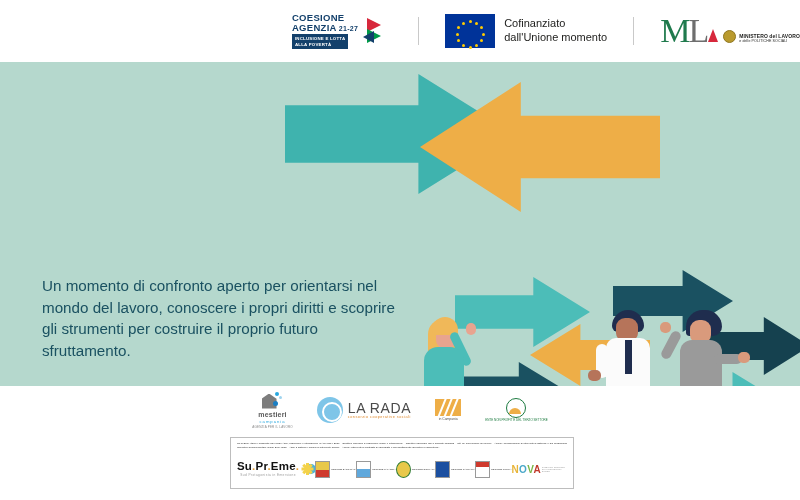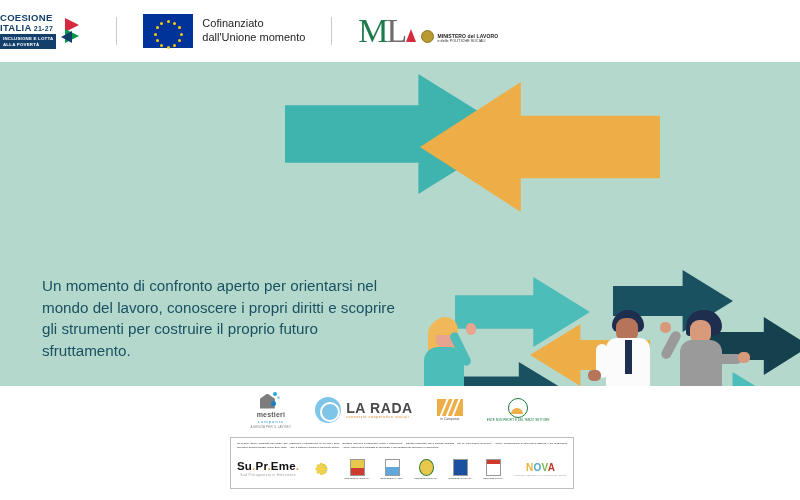--- a/index.html
+++ b/index.html
@@ -8,21 +8,21 @@
     background:#ffffff;
     font-family:"Liberation Sans", sans-serif;
     -webkit-font-smoothing:antialiased;
   }
   #poster{position:relative;width:800px;height:500px;background:#ffffff;}
 
   
   .header-bar{
     position:absolute;left:0;top:0;width:800px;height:62px;
     background:#ffffff;
-    display:flex;align-items:center;justify-content:flex-start;gap:0px;
+    display:flex;align-items:center;justify-content:flex-end;gap:0px;
   }
   .logo-block{display:flex;align-items:center;}
   .divider-v{width:1px;height:28px;background:#c9c9c9;margin:0 26px;}
 
   
   .coesione{display:flex;align-items:center;gap:4px;}
   .coesione-txt{display:flex;flex-direction:column;align-items:flex-start;line-height:1;}
   .coes-l1{font-size:9.5px;font-weight:bold;color:#13406b;letter-spacing:.3px;}
   .coes-l2{font-size:9.5px;font-weight:bold;color:#13406b;letter-spacing:.3px;display:flex;align-items:baseline;gap:2px;}
   .coes-l2 i{font-style:normal;font-size:7px;color:#13406b;}
@@ -134,21 +134,21 @@
   .mest-mark .d3{position:absolute;left:11px;top:9px;width:5px;height:5px;background:#1b7fc4;border-radius:50%;}
   .mest-n{font-size:7px;font-weight:bold;color:#5a5a5a;letter-spacing:.2px;}
   .mest-s{font-size:4.2px;color:#29a8df;letter-spacing:1px;}
   .mest-t{font-size:3px;color:#888;letter-spacing:.2px;}
 
   .rada{display:flex;align-items:center;gap:5px;}
   .rada-circ{width:26px;height:26px;border-radius:50%;background:#7ec5e8;position:relative;overflow:hidden;}
   .rada-circ::after{content:"";position:absolute;left:5px;top:5px;width:16px;height:16px;
     border:2px solid #ffffff;border-radius:50%;}
   .rada-txt{display:flex;flex-direction:column;line-height:1;}
-  .rada-n{font-size:14px;font-weight:bold;color:#4a4a4a;letter-spacing:.6px;}
+  .rada-n{font-size:14px;font-weight:normal;color:#4a4a4a;letter-spacing:.6px;}
   .rada-s{font-size:3.8px;color:#e08a2e;letter-spacing:.5px;margin-top:1px;}
 
   .mig{display:flex;flex-direction:column;align-items:center;gap:1px;}
   .mig-box{width:26px;height:17px;background:#eeae47;position:relative;overflow:hidden;}
   .mig-box i{position:absolute;top:-2px;width:2px;height:22px;background:#fff;transform:rotate(22deg);}
   .mig-s{font-size:3.4px;color:#555;}
 
   .ong{display:flex;flex-direction:column;align-items:center;gap:1px;}
   .ong-c{width:18px;height:18px;border-radius:50%;border:1.5px solid #1b7a3f;position:relative;background:#fff;}
   .ong-c::after{content:"";position:absolute;left:2px;bottom:3px;width:12px;height:6px;background:#eeae47;border-radius:6px 6px 0 0;}
@@ -170,21 +170,21 @@
   }
   .supreme{display:flex;flex-direction:column;align-items:center;line-height:1;}
   .supreme-n{font-size:11.5px;font-weight:bold;color:#111;letter-spacing:.2px;}
   .supreme-n em{font-style:normal;color:#e8a13a;}
   .supreme-s{font-size:3.2px;color:#9a9a9a;letter-spacing:.4px;margin-top:2px;}
   .star{position:relative;width:24px;height:24px;}
   .star i{position:absolute;left:50%;top:50%;width:3px;height:12px;background:#f3d24a;
     transform-origin:50% 50%;margin:-6px 0 0 -1.5px;}
   .star b{position:absolute;left:7px;top:7px;width:10px;height:10px;background:#4cb3d9;
     border-radius:50%;display:block;}
-  .f-logo{display:flex;flex-direction:column;align-items:center;gap:1px;}
+  .f-logo{display:flex;flex-direction:row;align-items:center;gap:1px;}
   .f-shield{width:13px;height:15px;background:#fff;border:.5px solid #999;position:relative;overflow:hidden;}
   .f-cap{font-size:2.4px;color:#333;text-align:center;line-height:1.25;white-space:nowrap;}
   .nova{font-size:10px;font-weight:bold;letter-spacing:.3px;}
   .nova span:nth-child(1){color:#e8b53a;}
   .nova span:nth-child(2){color:#4aa8c9;}
   .nova span:nth-child(3){color:#7ab648;}
   .nova span:nth-child(4){color:#c0392b;}
   .nova span:nth-child(5){color:#6b4fa0;}
   .nova-s{font-size:2.2px;color:#888;letter-spacing:.2px;}
 </style>
@@ -192,21 +192,21 @@
 <body>
 
 <div id="poster">
 
   <div class="header-bar">
 
     <div class="logo-block coesione">
       <div class="coesione-txt">
         <span class="coes-l1">COESIONE</span>
         <span class="coes-l2">
-          <span>ITALIA</span>
+          <span>AGENZIA</span>
           <i>21-27</i>
         </span>
         <span class="coes-band">
           <span>INCLUSIONE E LOTTA</span><br>
           <span>ALLA POVERTÀ</span>
         </span>
       </div>
       <div class="coes-mark">
         <span class="red"></span>
         <span class="grn"></span>

